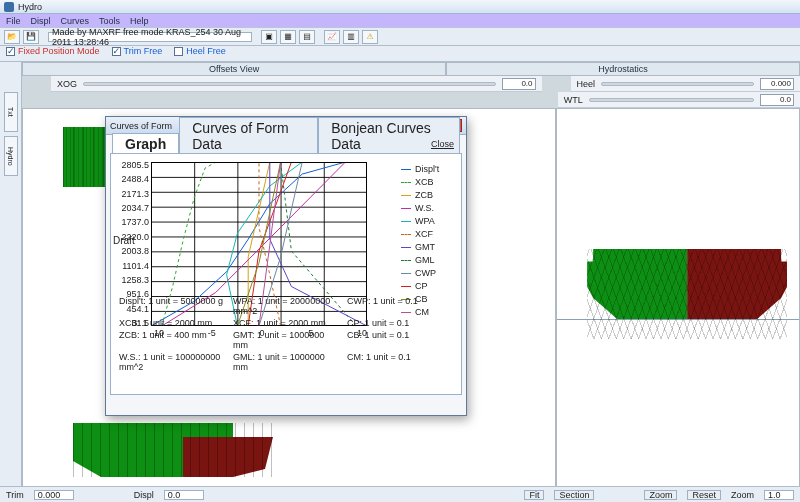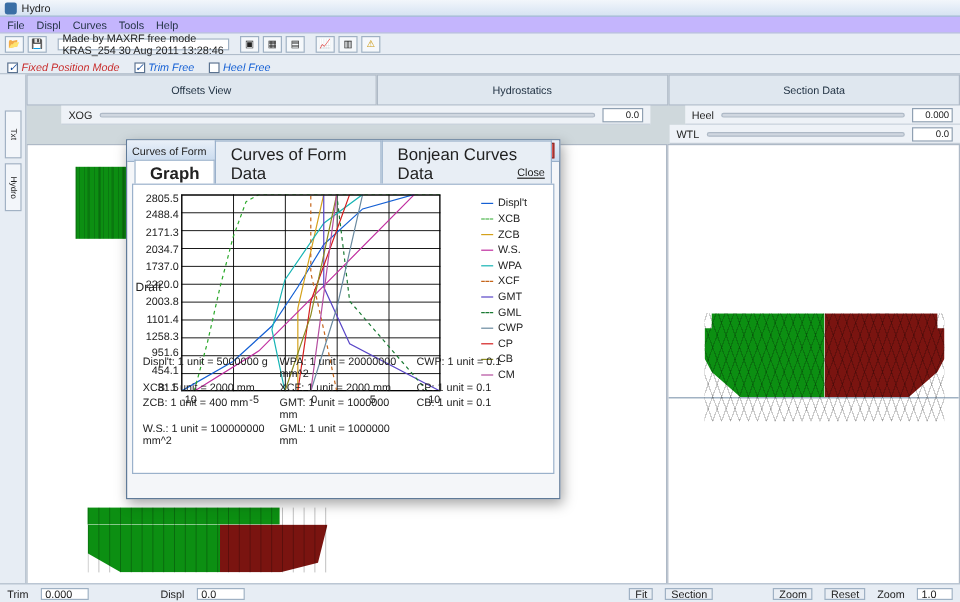--- a/index.html
+++ b/index.html
@@ -4,25 +4,25 @@
 <style>
   * { box-sizing:border-box; margin:0; padding:0; font-family:Tahoma,Arial,sans-serif; font-size:9px; color:#222; }
   body { background:#cfd8dc; width:800px; height:502px; overflow:hidden; position:relative; }
   .titlebar{height:14px;background:linear-gradient(#f2f6fb,#d6e3f2);border-bottom:1px solid #9bb7d4;display:flex;align-items:center;padding:0 4px;gap:4px;}
   .titlebar .icon{width:10px;height:10px;background:#3a6ea5;border-radius:2px;}
   .menubar{height:14px;background:#c4b5fd;border-bottom:1px solid #b8c6d6;display:flex;align-items:center;gap:10px;padding:0 6px;}
   .menubar span{color:#234; cursor:default;}
   .toolbar{height:18px;background:#e7edf4;border-bottom:1px solid #b0bcca;display:flex;align-items:center;gap:3px;padding:0 4px;}
   .tool-btn{width:16px;height:14px;background:#f5f8fb;border:1px solid #9fb1c4;display:inline-flex;align-items:center;justify-content:center;font-size:8px;}
   .tool-sep{width:3px;}
-  .status-strip{height:16px;background:#e7edf4;border-bottom:1px solid #b0bcca;display:flex;align-items:flex-end;gap:12px;padding:0 6px;font-style:italic;}
+  .status-strip{height:16px;background:#e7edf4;border-bottom:1px solid #b0bcca;display:flex;align-items:flex-start;gap:12px;padding:0 6px;}
   .chk{display:inline-flex;align-items:center;gap:3px;}
   .chkbox{width:9px;height:9px;border:1px solid #5a7290;background:#fff;position:relative;}
   .chkbox.on:after{content:"✓";position:absolute;top:-2px;left:0;color:#1a4f9c;font-size:9px;}
-  .pane-header{height:26px;background:#dfe7ef;border:1px solid #aeb9c6;display:flex;align-items:center;justify-content:center;font-size:9px;color:#234;}
+  .pane-header{height:14px;background:#dfe7ef;border:1px solid #aeb9c6;display:flex;align-items:center;justify-content:center;font-size:9px;color:#234;}
   .workspace{position:absolute;top:62px;left:0;right:0;bottom:12px;display:flex;}
   .col-left{width:22px;background:#e7edf4;border-right:1px solid #b0bcca;display:flex;flex-direction:column;align-items:center;padding-top:30px;gap:4px;}
   .sidebtn{width:14px;height:40px;background:#f3f6fa;border:1px solid #a2b2c4;font-size:7px;writing-mode:vertical-rl;display:flex;align-items:center;justify-content:center;}
   .col-main{flex:1;display:flex;flex-direction:column;}
   .headers{display:flex;}
   .headers .pane-header{flex:1;}
   .slider-row{height:16px;background:#eef2f7;border-bottom:1px solid #c3ccd6;display:flex;align-items:center;padding:0 6px;gap:6px;margin-left:29px;}
   .slider-track{flex:1;height:4px;background:#d0d7e0;border:1px solid #aeb9c6;border-radius:2px;position:relative;}
   .valbox{width:34px;height:12px;background:#fff;border:1px solid #8fa0b2;font-size:8px;padding:0 2px;display:flex;align-items:center;justify-content:flex-end;}
   .canv-area{flex:1;display:flex;}
@@ -89,21 +89,21 @@
   <span>Displ</span>
   <span>Curves</span>
   <span>Tools</span>
   <span>Help</span>
 </div>
 
 <div class="toolbar">
   <span class="tool-btn">📂</span>
   <span class="tool-btn">💾</span>
   <span class="tool-sep"></span>
-  <span class="mini-box" style="width:143px;justify-content:flex-start;">Made by MAXRF free mode KRAS_254 30 Aug 2011 13:28:46</span>
+  <span class="mini-box" style="width:204px;justify-content:flex-start;">Made by MAXRF free mode KRAS_254 30 Aug 2011 13:28:46</span>
   <span class="tool-sep"></span>
   <span class="tool-btn">▣</span>
   <span class="tool-btn">▦</span>
   <span class="tool-btn">▤</span>
   <span class="tool-sep"></span>
   <span class="tool-btn" style="color:#1a7">📈</span>
   <span class="tool-btn">▥</span>
   <span class="tool-btn" style="color:#c91">⚠</span>
 </div>
 
@@ -124,21 +124,20 @@
 
 <div class="workspace">
   <div class="col-left">
     <div class="sidebtn">Txt</div>
     <div class="sidebtn">Hydro</div>
   </div>
   <div class="col-main">
     <div class="headers">
       <div class="pane-header" style="flex:1.2">Offsets View</div>
       <div class="pane-header" style="flex:1.0">Hydrostatics</div>
-      <div class="pane-header" style="flex:1.0">Section Data</div>
     </div>
     <div style="display:flex;">
       <div class="slider-row" style="flex:2.2">
         <span>XOG</span>
         <div class="slider-track"></div>
         <span class="valbox">0.0</span>
       </div>
       <div class="slider-row" style="flex:1.0">
         <span>Heel</span>
         <div class="slider-track"></div>
@@ -305,15 +304,16 @@
         <span>WPA: 1 unit = 20000000 mm^2</span>
         <span>CWP: 1 unit = 0.1</span>
         <span>XCB: 1 unit = 2000 mm</span>
         <span>XCF: 1 unit = 2000 mm</span>
         <span>CP: 1 unit = 0.1</span>
         <span>ZCB: 1 unit = 400 mm</span>
         <span>GMT: 1 unit = 1000000 mm</span>
         <span>CB: 1 unit = 0.1</span>
         <span>W.S.: 1 unit = 100000000 mm^2</span>
         <span>GML: 1 unit = 1000000 mm</span>
+        <span>CM: 1 unit = 0.1</span>
       </div>
   </div>
 </div>
 
 </body></html>

